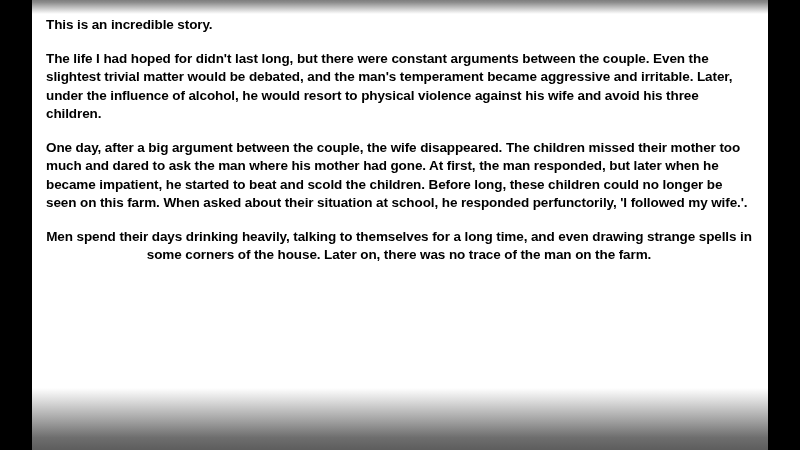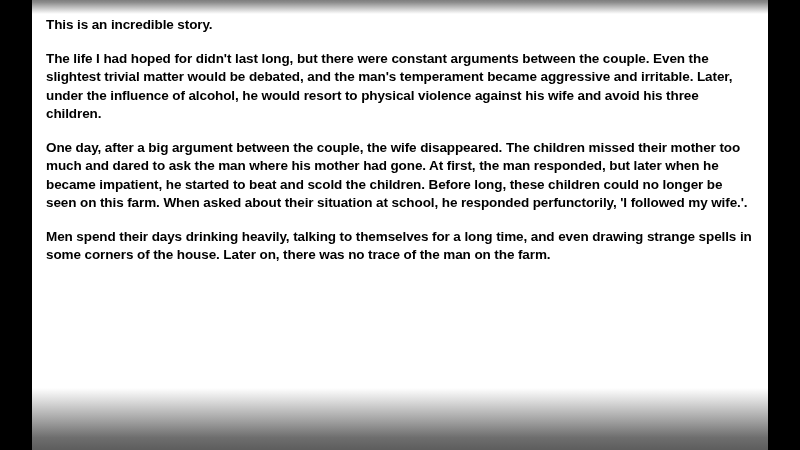--- a/index.html
+++ b/index.html
@@ -70,21 +70,21 @@
   }
 
   .para {
     color: #000000;
     font-size: 13.5px;
     font-weight: bold;
     line-height: 18.5px;
     margin: 0 0 15px 0;
     letter-spacing: -0.1px;
   }
-  .para:last-child { margin-bottom: 0; }
+  .para:last-child { margin-bottom: 0; text-align: center; }
 </style>
 </head>
 <body>
 
 <div class="screen">
 
   <div class="side-bar left"></div>
   <div class="side-bar right"></div>
 
   <div class="page">

